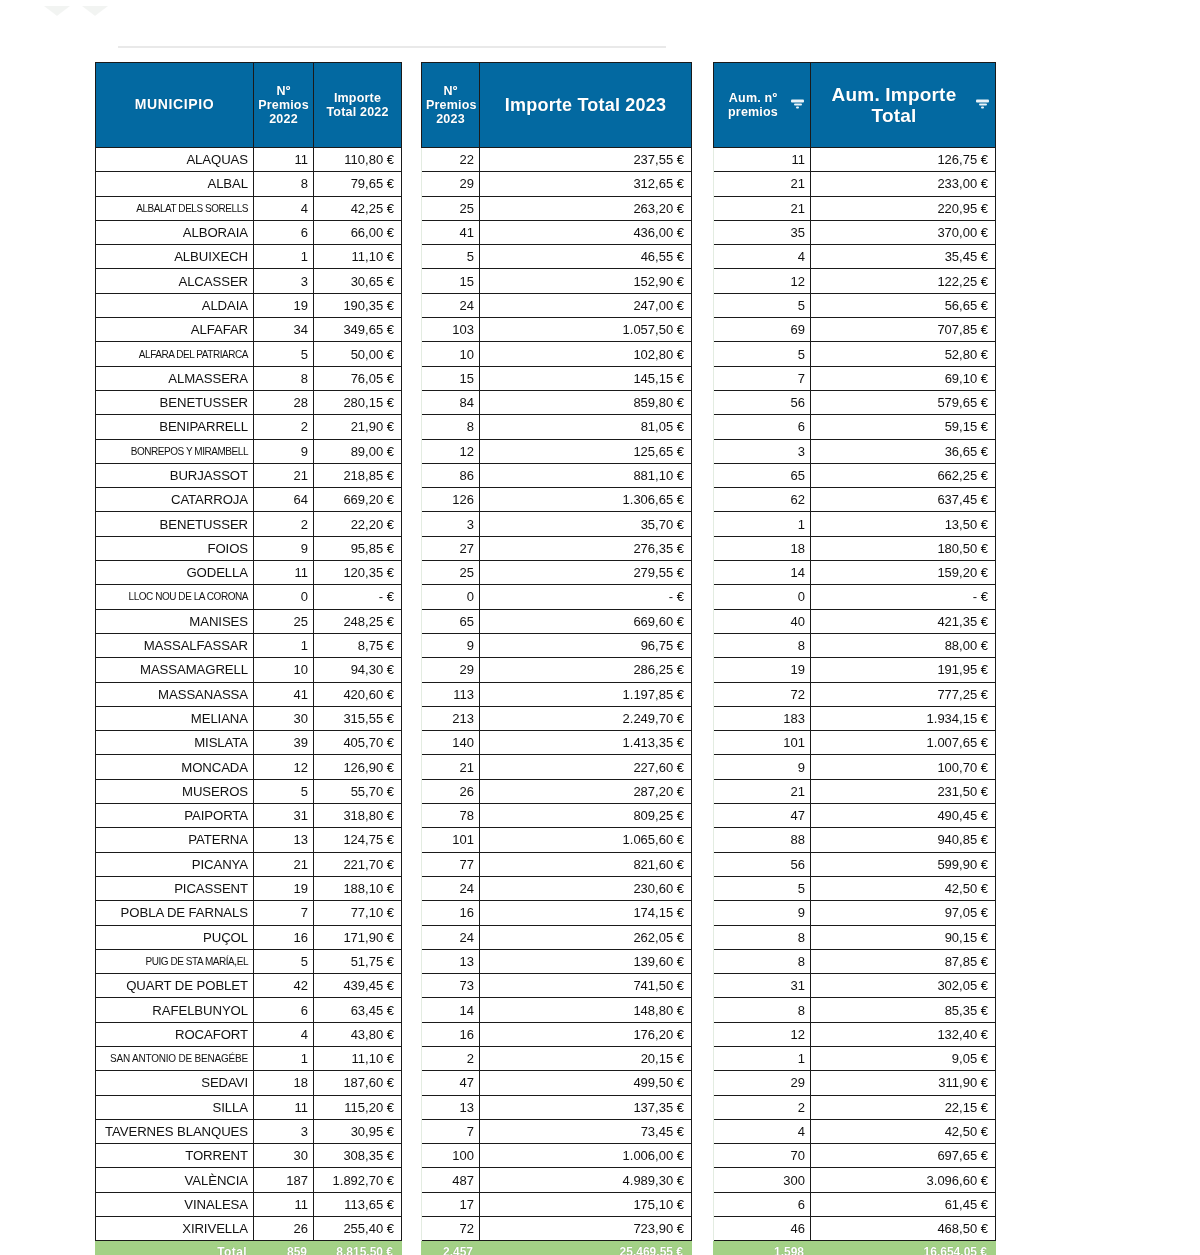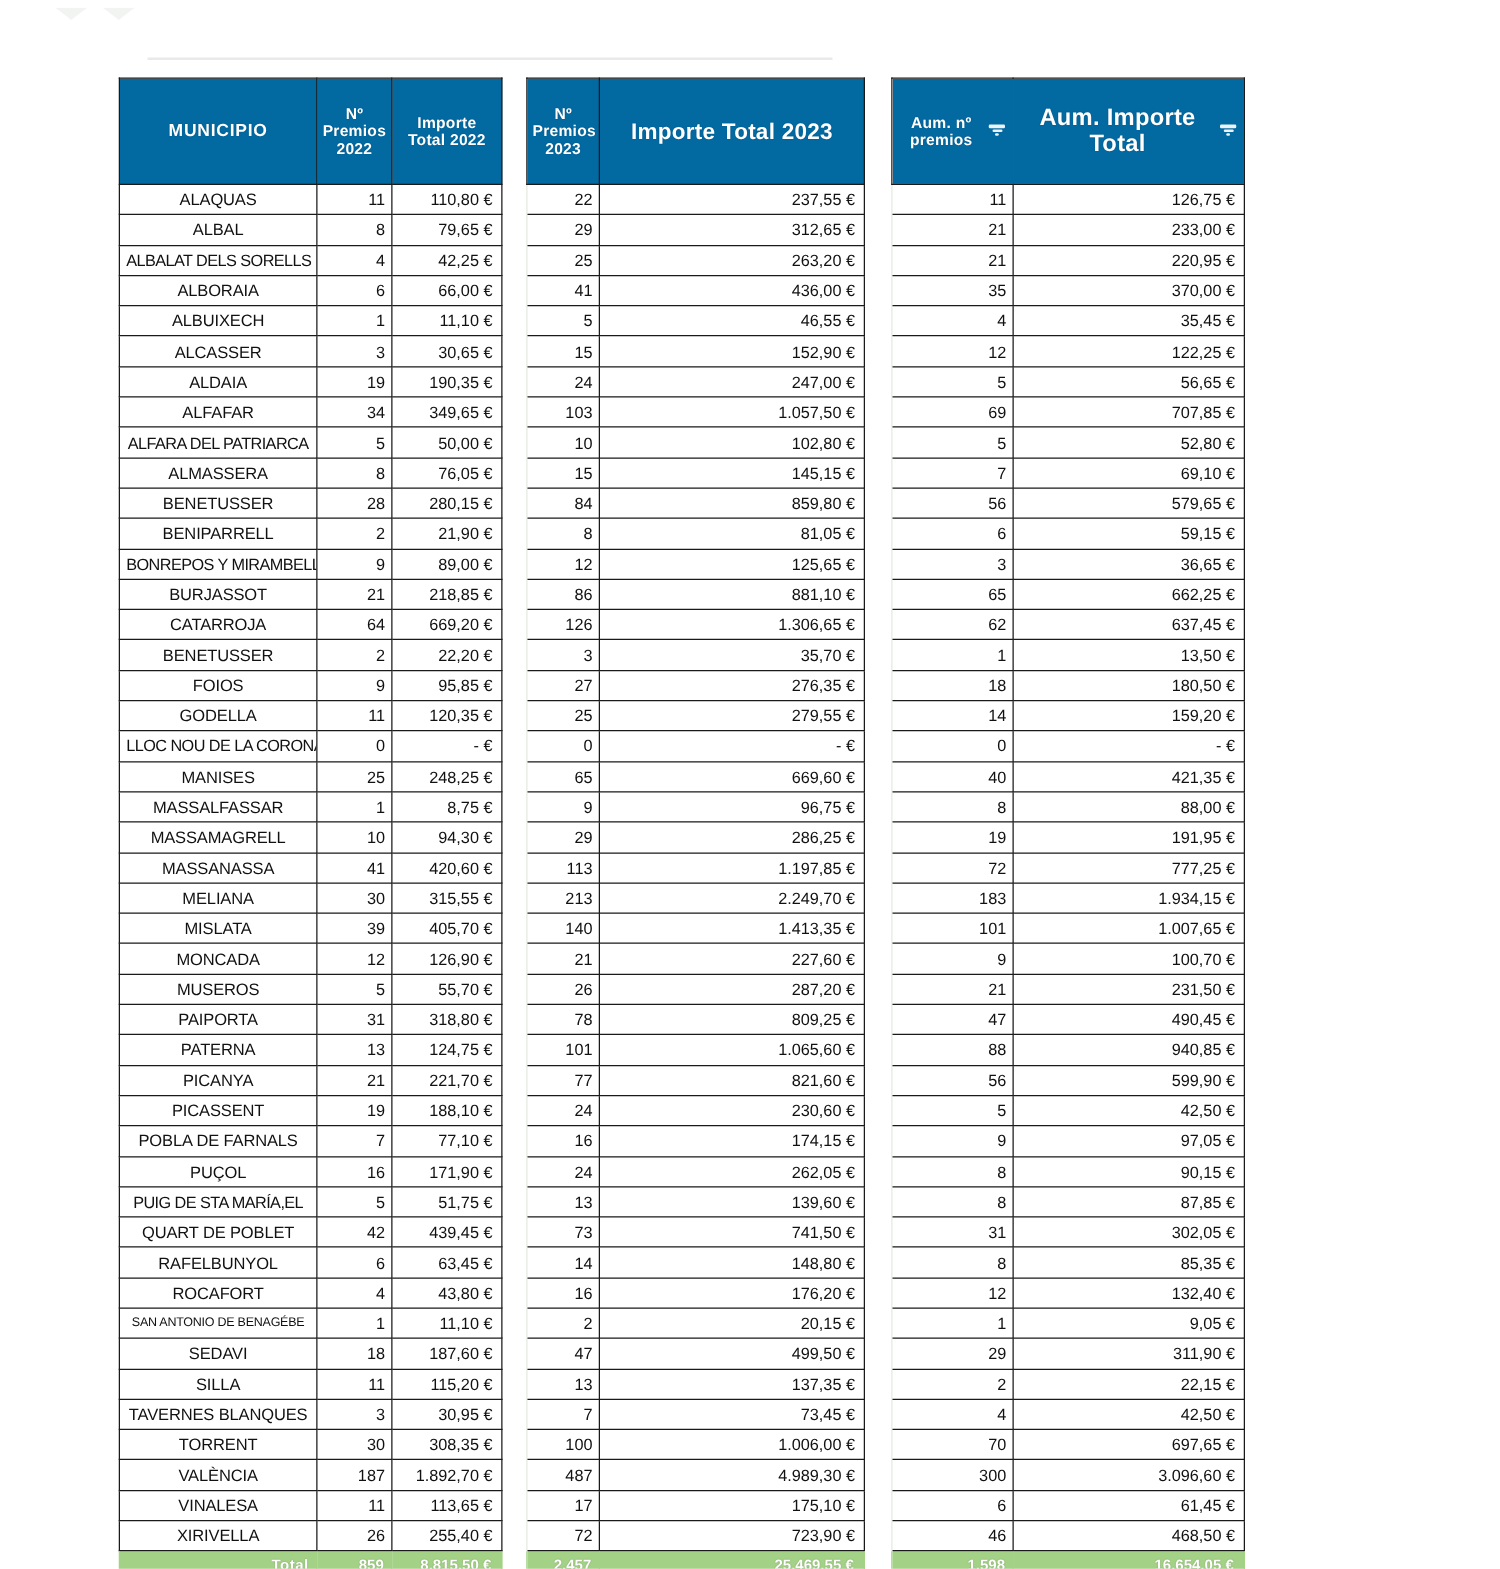--- a/index.html
+++ b/index.html
@@ -114,26 +114,26 @@
     overflow:hidden;
   }
   tbody td.gapcell{
     border:none;
     border-left:1px solid #e3ece1;
     border-right:1px solid #e3ece1;
     background:#ffffff;
     padding:0;
   }
   td.mun{
-    text-align:center;
+    text-align:right;
     font-size:13.2px;
     letter-spacing:-.1px;
   }
   td.mun.small{font-size:10px;letter-spacing:-.2px;}
-  td.mun.tight{font-size:13px;letter-spacing:-.45px;}
+  td.mun.tight{font-size:10px;letter-spacing:-.45px;}
   td.num{text-align:right;font-size:13px;}
   td.eur{text-align:right;font-size:13px;padding-right:7px;}
 
   
   tfoot td{
     height:22px;
     background:#a3d186;
     color:#ffffff;
     font-weight:bold;
     font-size:12px;

